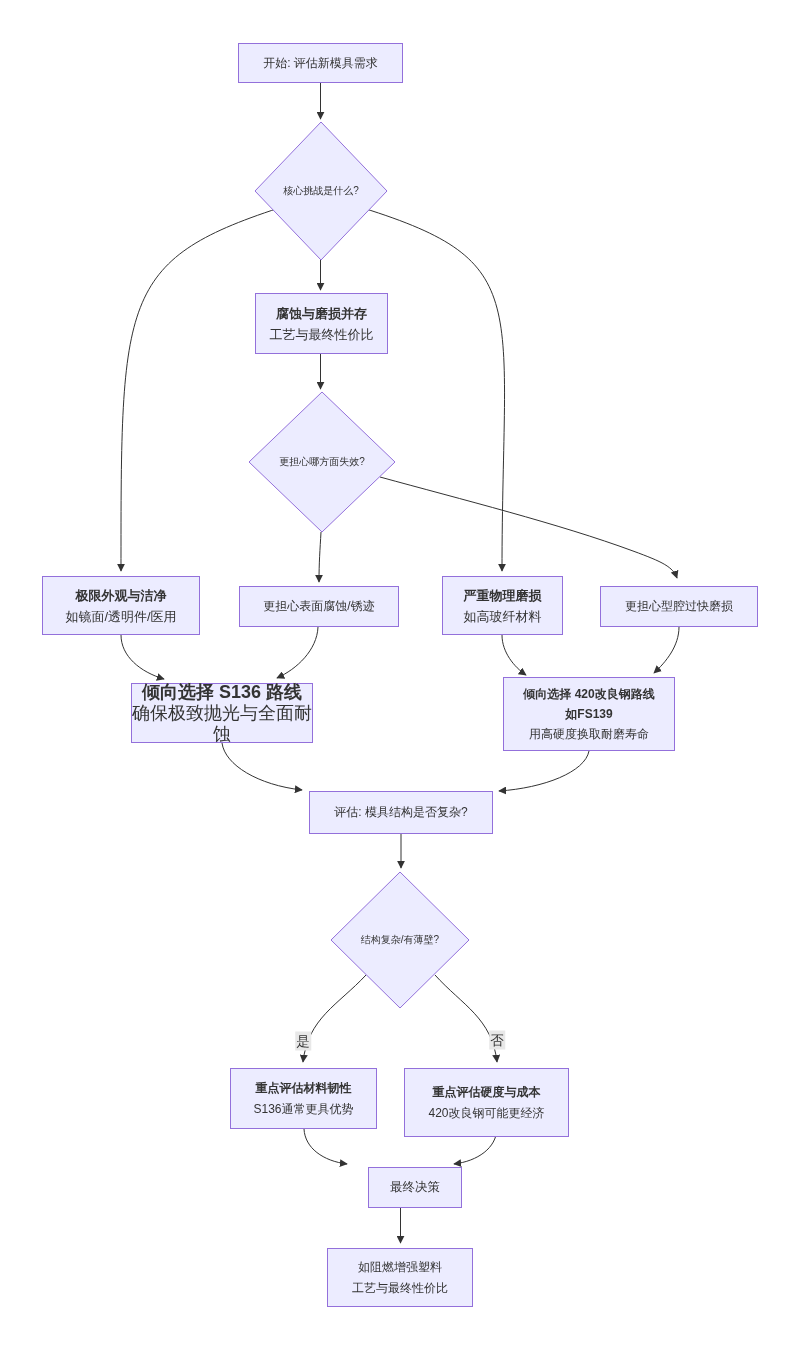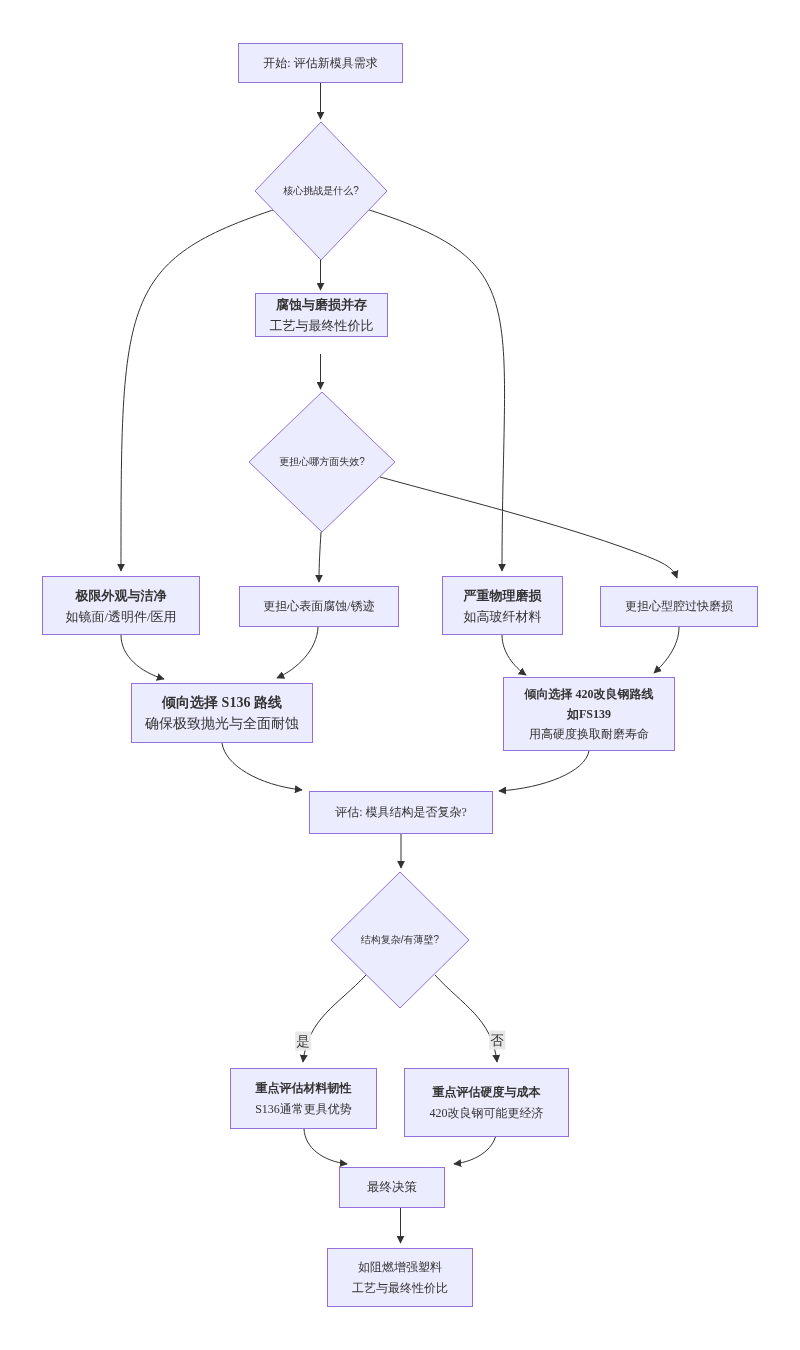--- a/index.html
+++ b/index.html
@@ -1,24 +1,24 @@
 <!DOCTYPE html>
 <html><head>
 <meta charset="utf-8">
 <style>
   html,body{margin:0;padding:0;}
   body{width:800px;height:1350px;position:relative;background:#ffffff;
        font-family:"Liberation Sans","DejaVu Sans",sans-serif;color:#333;}
   #edges{position:absolute;left:0;top:0;width:800px;height:1350px;}
   .node{position:absolute;background:#ECECFF;border:1px solid #9370DB;
         display:flex;flex-direction:column;align-items:center;justify-content:center;
-        font-size:13px;line-height:21px;text-align:center;box-sizing:border-box;font-family:Liberation Serif, serif;}
+        font-size:13px;line-height:21px;text-align:center;box-sizing:border-box;}
   .fs12{font-size:12px;}
   .fs12_5{font-size:12.5px;}
-  .fs14{font-size:14px;}
+  .fs14{font-size:18px;}
   .lh20{line-height:20px;}
   .b{font-weight:700;}
   .diamond{position:absolute;}
   .diamond svg{position:absolute;left:0;top:0;width:100%;height:100%;overflow:visible;display:block;}
   .diamond polygon{fill:#ECECFF;stroke:#9370DB;stroke-width:1;}
   .dlabel{position:absolute;left:0;top:0;right:0;bottom:0;display:flex;
           align-items:center;justify-content:center;font-size:10px;}
   .edge-label{position:absolute;transform:translate(-50%,-50%);background:#e8e8e8;
               padding:1px 1px;font-size:13.5px;line-height:17px;}
 </style>
@@ -58,21 +58,21 @@
   <div>开始: 评估新模具需求</div>
 </div>
 
 <div class="diamond" style="left:255px;top:122px;width:132px;height:138px">
   <svg viewBox="0 0 100 100" preserveAspectRatio="none">
     <polygon points="50,0 100,50 50,100 0,50" vector-effect="non-scaling-stroke"></polygon>
   </svg>
   <span class="dlabel">核心挑战是什么?</span>
 </div>
 
-<div class="node" style="left:255px;top:293px;width:133px;height:44px">
+<div class="node" style="left:255px;top:293px;width:133px;height:61px">
   <div class="b">腐蚀与磨损并存</div>
   <div>工艺与最终性价比</div>
 </div>
 
 <div class="diamond" style="left:249px;top:392px;width:146px;height:140px">
   <svg viewBox="0 0 100 100" preserveAspectRatio="none">
     <polygon points="50,0 100,50 50,100 0,50" vector-effect="non-scaling-stroke"></polygon>
   </svg>
   <span class="dlabel">更担心哪方面失效?</span>
 </div>
@@ -123,20 +123,20 @@
 <div class="node fs12" style="left:230px;top:1068px;width:147px;height:61px">
   <div class="b">重点评估材料韧性</div>
   <div>S136通常更具优势</div>
 </div>
 
 <div class="node fs12" style="left:404px;top:1068px;width:165px;height:69px">
   <div class="b">重点评估硬度与成本</div>
   <div>420改良钢可能更经济</div>
 </div>
 
-<div class="node fs12_5" style="left:339px;top:1167px;width:106px;height:41px">
+<div class="node fs12_5" style="left:368px;top:1167px;width:94px;height:41px">
   <div>最终决策</div>
 </div>
 
 <div class="node fs12" style="left:327px;top:1248px;width:146px;height:59px">
   <div>如阻燃增强塑料</div>
   <div>工艺与最终性价比</div>
 </div>
 
 </body></html>

